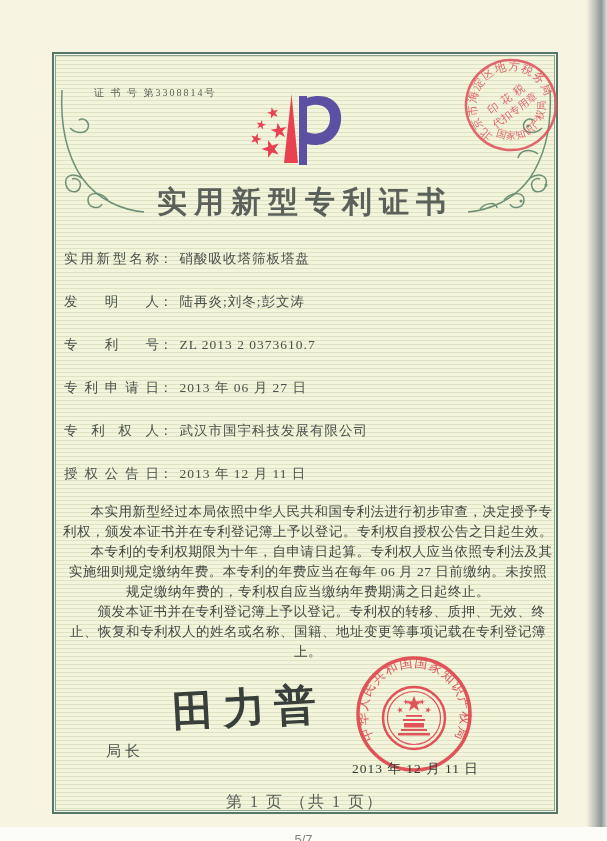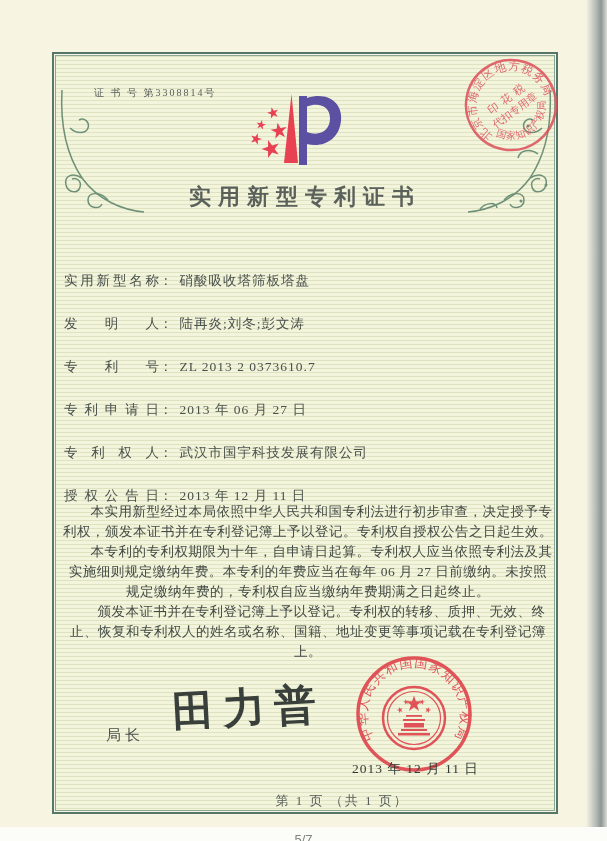--- a/index.html
+++ b/index.html
@@ -4,37 +4,37 @@
 <style>
   html,body{margin:0;padding:0;background:#ffffff;}
   .page{position:relative;width:607px;height:841px;background:#f8f4e2;overflow:hidden;
         font-family:"Liberation Serif","DejaVu Serif",serif;}
   
   .frame{position:absolute;left:52px;top:52px;width:502px;height:758px;border:2px solid #557769;}
   .frame-inner{position:absolute;inset:1px;border:1px solid #8aa795;
         background:repeating-linear-gradient(180deg, rgba(150,165,100,0.22) 0 1px, rgba(0,0,0,0) 1px 4px),#f3f4dc;}
   .certno{position:absolute;left:66px;top:86px;font-size:10px;letter-spacing:2px;color:#59605a;margin-left:28px;}
   .logo{position:absolute;left:240px;top:86px;}
-  .title{position:absolute;left:52px;top:182px;width:506px;text-align:center;font-size:22px;
+  .title{position:absolute;left:52px;top:182px;width:506px;text-align:center;font-size:30px;
         letter-spacing:7px;color:#5a615b;font-weight:600;}
   .tax-stamp{position:absolute;left:462px;top:56px;transform:rotate(-36deg);opacity:.85;}
   .stamp-text{font-family:"Liberation Serif","DejaVu Serif",serif;}
-  .fields{position:absolute;left:64px;top:272px;color:#49514b;font-size:13.5px;}
+  .fields{position:absolute;left:64px;top:250px;color:#49514b;font-size:13.5px;}
   .frow{display:flex;height:22px;margin-bottom:21px;align-items:baseline;}
   .flabel{display:inline-block;width:95px;text-align:justify;text-align-last:justify;}
   .fvalue{margin-left:7px;letter-spacing:1px;}
   .paras{position:absolute;left:62px;top:502px;width:492px;font-size:13.5px;line-height:20px;color:#424a44;text-align:center;}
   .paras p{margin:0;text-indent:2em;letter-spacing:0.5px;}
-  .director{position:absolute;left:106px;top:726px;font-size:15px;letter-spacing:4px;color:#4b524c;}
+  .director{position:absolute;left:106px;top:742px;font-size:15px;letter-spacing:4px;color:#4b524c;}
   .signature{position:absolute;left:172px;top:680px;font-size:42px;color:#39403b;letter-spacing:9px;
         transform:rotate(-3deg);font-weight:600;}
   .seal{position:absolute;left:352px;top:652px;opacity:.9;}
   .seal-date{position:absolute;left:352px;top:760px;font-size:13.5px;color:#333a34;letter-spacing:1px;}
-  .footer{position:absolute;left:52px;top:792px;width:506px;text-align:center;font-size:13px;
-        letter-spacing:2px;color:#565d57;padding-left:37px;}
+  .footer{position:absolute;left:52px;top:792px;width:506px;text-align:center;font-size:16px;
+        letter-spacing:2px;color:#565d57;}
   .ornament{position:absolute;}
   .right-shadow{position:absolute;left:586px;top:0;width:21px;height:828px;
         background:linear-gradient(to right,rgba(248,244,226,0) 0%,#b9beb9 45%,#8f9693 72%,#dadcd8 100%);}
   .bottom-strip{position:absolute;left:0;top:827px;width:607px;height:24px;background:#fcfcf9;}
   .scan-num{position:absolute;left:0;top:5px;width:100%;text-align:center;font-size:13px;color:#7d837d;
         font-family:"Liberation Sans",sans-serif;}
 </style>
 </head>
 <body>
 

